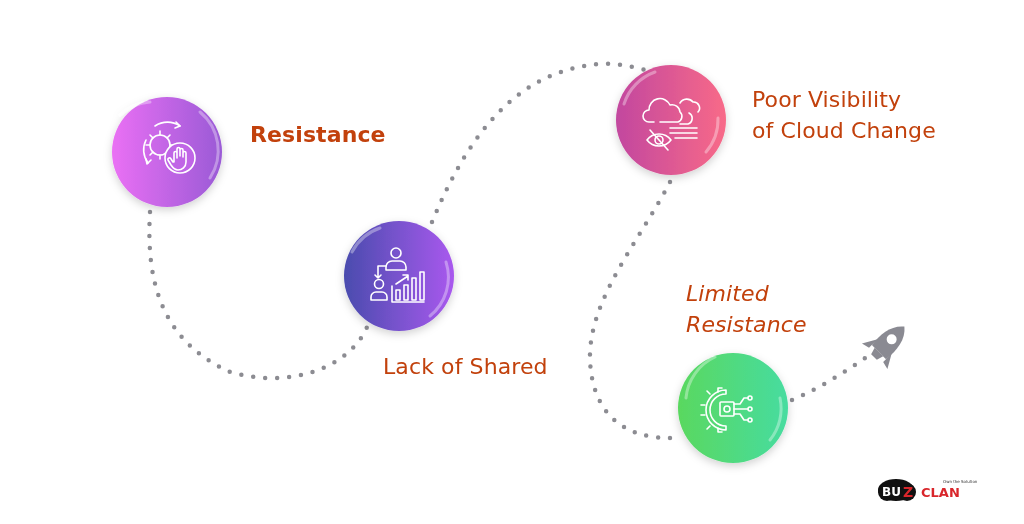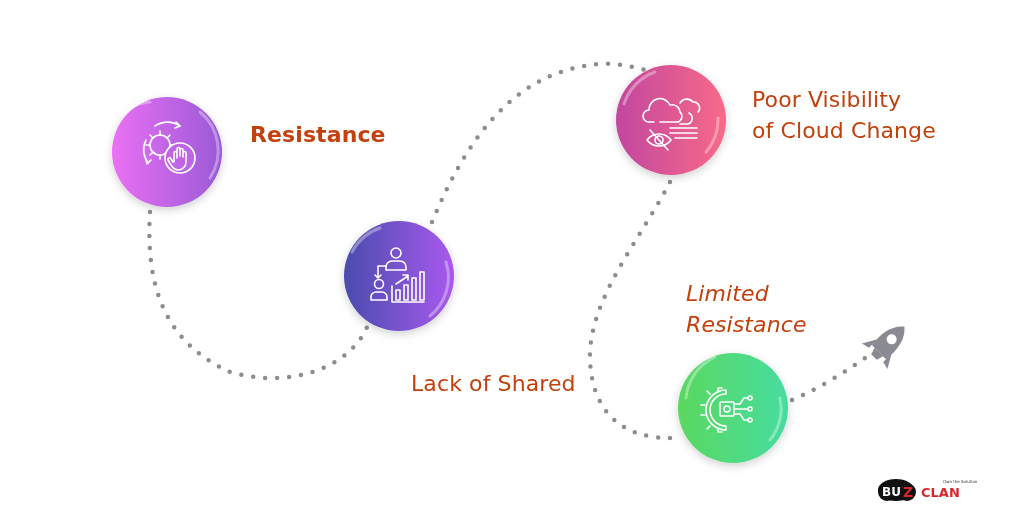--- a/index.html
+++ b/index.html
@@ -111,21 +111,21 @@
     <path d="M0,-26 C10,-18 12,-4 10,10 L-10,10 C-12,-4 -10,-18 0,-26 Z" fill="#8a8a92"></path>
     <path d="M-10,2 L-18,16 L-10,14 Z M10,2 L18,16 L10,14 Z" fill="#8a8a92"></path>
     <path d="M-6,10 L6,10 L4,17 L-4,17 Z" fill="#8a8a92"></path>
     <circle cx="0" cy="-8" r="5" fill="#ffffff"></circle>
   </g>
 </svg>
 
 <div class="label" style="left:250px; top:119px;font-weight:bold;">
   <span>Resistance</span>
 </div>
-<div class="label" style="left:383px; top:368px;margin-left:28px;">
+<div class="label" style="left:383px; top:351px;">
   <span>Lack of Shared</span>
 </div>
 <div class="label" style="left:752px; top:84px;">
   <span>Poor Visibility</span>
   <span>of Cloud Change</span>
 </div>
 <div class="label" style="left:686px; top:278px;font-style:italic;">
   <span>Limited</span>
   <span>Resistance</span>
 </div>

